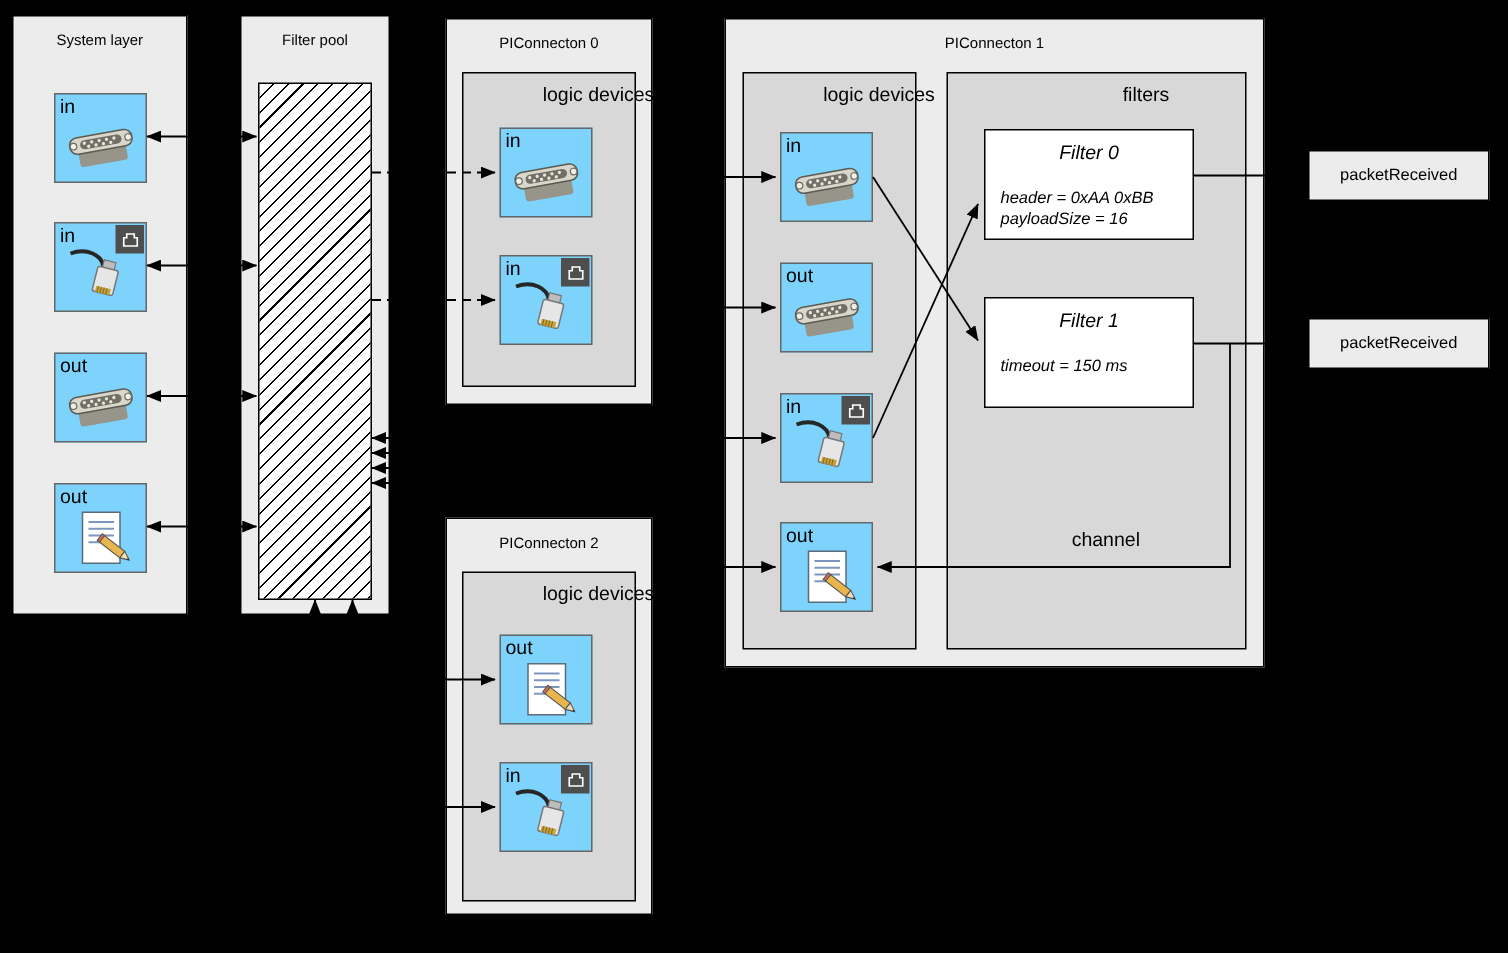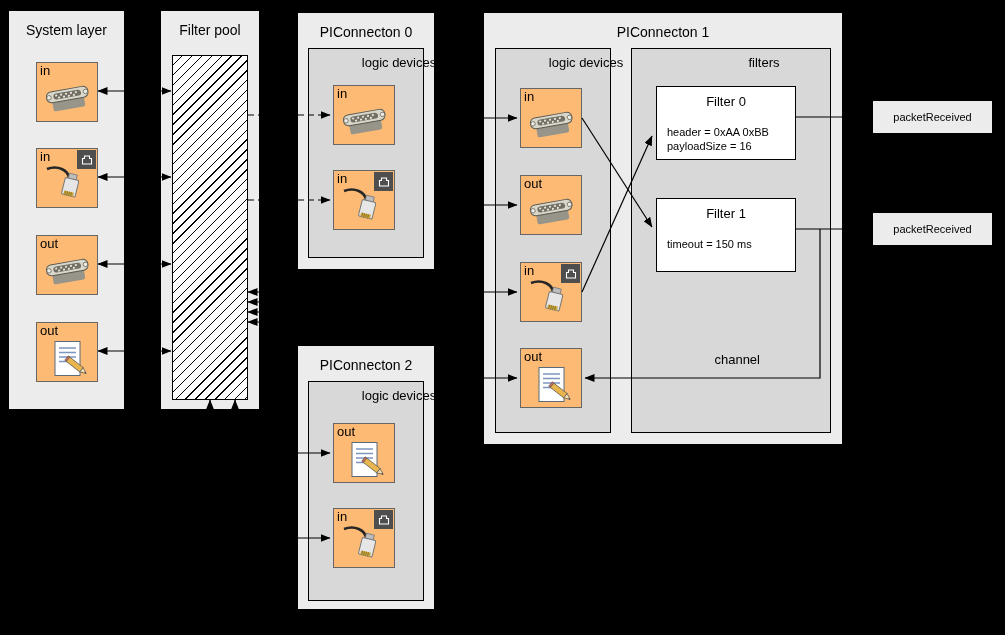--- a/index.html
+++ b/index.html
@@ -1,34 +1,34 @@
 <!DOCTYPE html>
 <html><head>
 <meta charset="utf-8">
 <style>
   html,body{margin:0;padding:0;background:#000;}
   body{font-family:"Liberation Sans",sans-serif;color:#000;}
   .stage{position:relative;width:1005px;height:635px;background:#000;overflow:hidden;}
 
   .panel{position:absolute;background:#ececec;border:1px solid #000;box-sizing:border-box;}
-  .panel-title{position:absolute;left:0;top:11px;width:100%;text-align:center;font-size:14px;}
+  .panel-title{position:absolute;left:0;top:11px;width:100%;text-align:center;font-size:10px;}
   .inner{position:absolute;background:#d8d8d8;border:1px solid #000;box-sizing:border-box;}
   .inner-title{position:absolute;left:0;top:6px;width:100%;text-align:center;font-size:13px;padding-left:33px;}
 
   .hatch{position:absolute;border:1px solid #000;box-sizing:border-box;
          background:repeating-linear-gradient(135deg,#ffffff 0px,#ffffff 6px,#000 6px,#000 7px);}
 
-  .device{position:absolute;width:62px;height:60px;background:#fdba74;border:1px solid #666;
+  .device{position:absolute;width:62px;height:60px;background:#7dd3fc;border:1px solid #666;
           box-sizing:border-box;z-index:2;}
   .dev-label{position:absolute;left:3px;top:0;font-size:13px;}
   .dev-icon{position:absolute;left:7px;top:17px;width:48px;height:38px;}
   .eth-badge{position:absolute;right:1px;top:1px;width:19px;height:19px;background:#4e4e4e;
              display:flex;align-items:center;justify-content:center;}
 
-  .filter-box{position:absolute;background:#fff;border:1px solid #000;box-sizing:border-box;z-index:2;}
+  .filter-box{position:absolute;background:#fff;border:1px solid #000;box-sizing:border-box;z-index:2;font-style:italic;}
   .filter-title{position:absolute;left:0;top:7px;width:100%;text-align:center;font-size:13px;}
   .filter-params{position:absolute;left:10px;top:38px;font-size:11px;line-height:14px;}
 
   .pkt-box{position:absolute;width:121px;height:34px;background:#ececec;border:1px solid #000;
            box-sizing:border-box;display:flex;align-items:center;justify-content:center;
            font-size:11px;z-index:2;}
 
   .channel-label{position:absolute;left:676px;top:352px;width:84px;text-align:right;
                  font-size:13px;z-index:3;}
 

